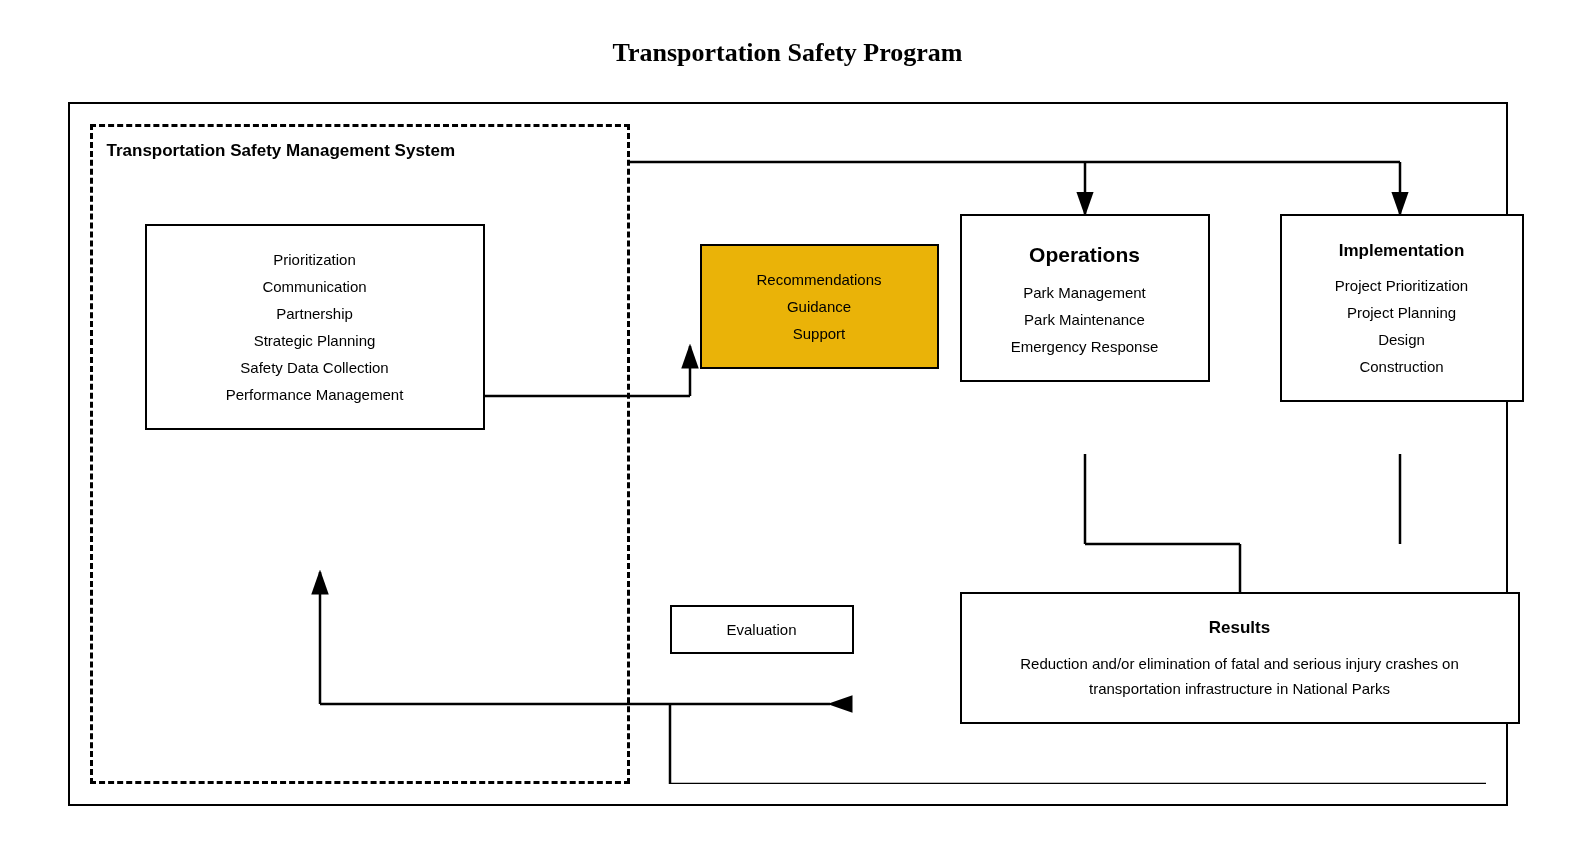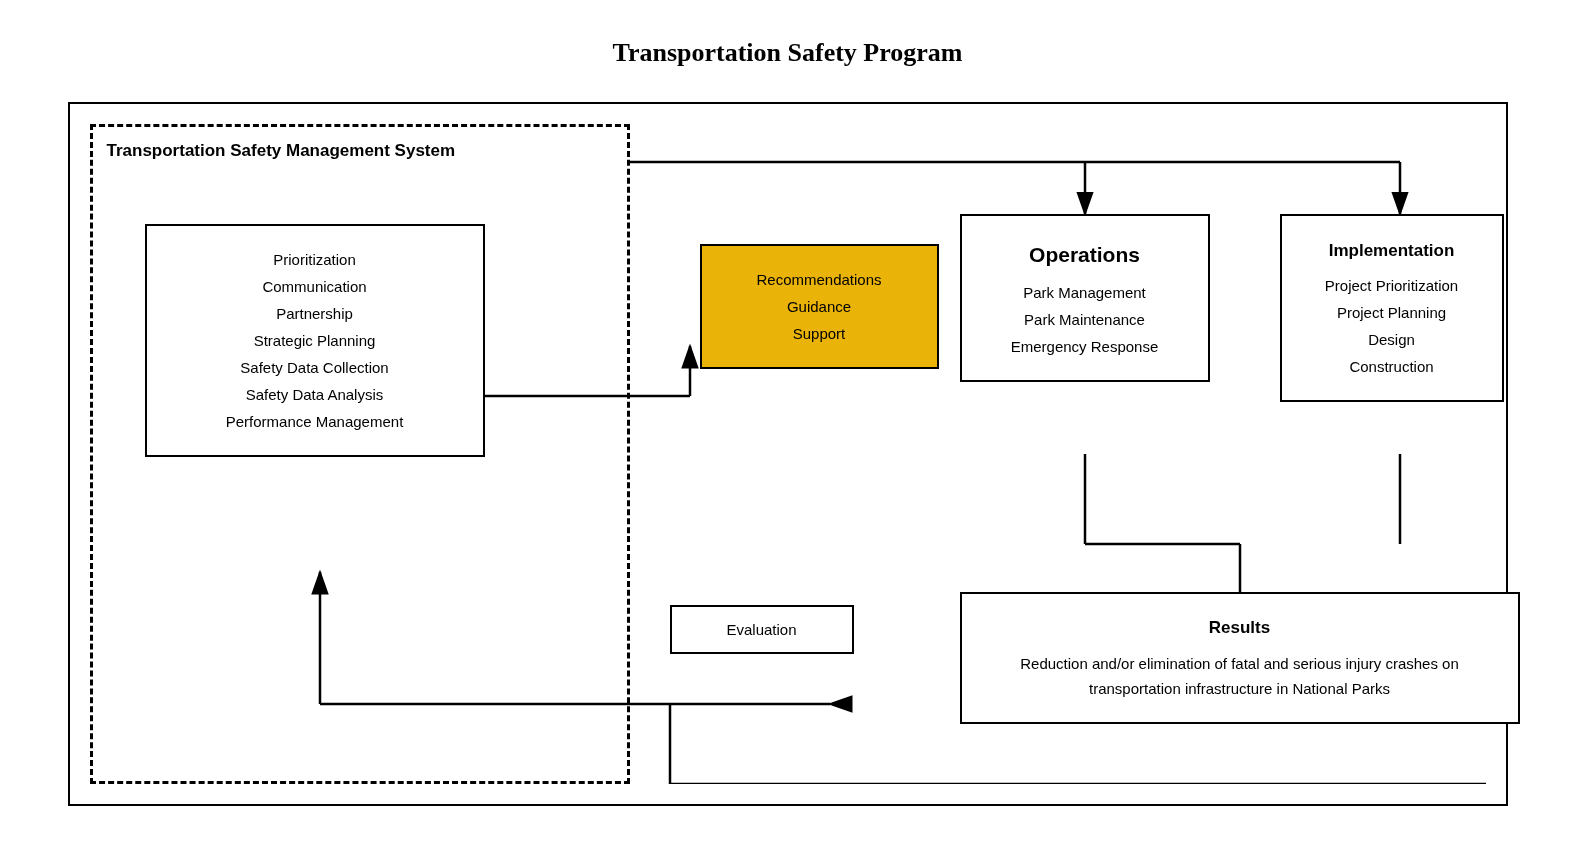--- a/index.html
+++ b/index.html
@@ -104,21 +104,21 @@
       font-weight: bold;
       font-size: 21px;
       margin-bottom: 6px;
     }
     .pos-impl-box {
       position: absolute;
       top: 90px;
       left: 1190px;
       border: 2.5px solid #000;
       padding: 20px 24px;
-      width: 224px;
+      width: 244px;
       text-align: center;
       font-size: 15px;
       line-height: 1.8;
       background: #fff;
       z-index: 2;
     }
     .pos-impl-box .box-title {
       font-weight: bold;
       font-size: 17px;
       margin-bottom: 6px;
@@ -198,21 +198,20 @@
         <div class="pos-tsms-title">Transportation Safety Management System</div>
       </div>
 
       <div class="pos-collab-box">
         <div>
           <div>Prioritization</div>
           <div>Communication</div>
           <div>Partnership</div>
           <div>Strategic Planning</div>
           <div>Safety Data Collection</div>
-          <div>Safety Data Analysis</div>
           <div>Performance Management</div>
         </div>
       </div>
 
       <div class="pos-recs-box">
         <div>Recommendations</div>
         <div>Guidance</div>
         <div>Support</div>
       </div>
 

